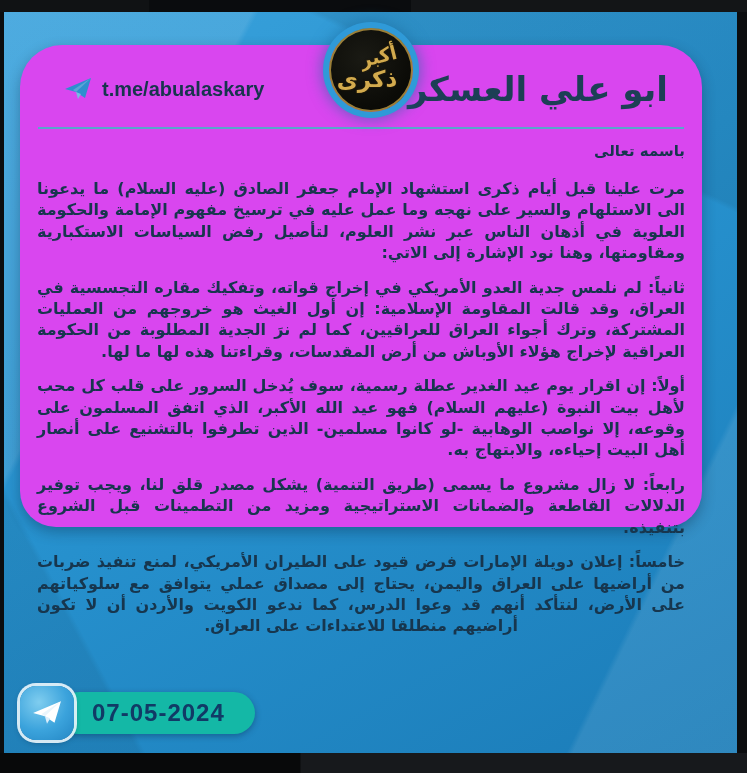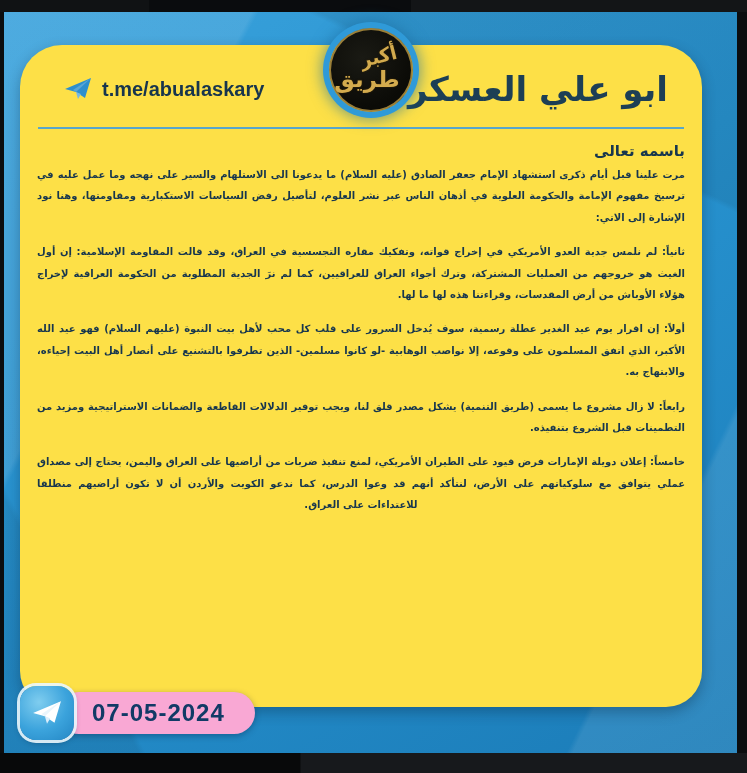--- a/index.html
+++ b/index.html
@@ -19,22 +19,22 @@
   }
   .top-strip{
     position:absolute;left:0;top:0;width:747px;height:12px;
     background:linear-gradient(90deg,#101214 0 20%,#0a0c0e 20% 55%,#131517 55% 100%);
   }
   .bottom-strip{
     position:absolute;left:0;top:753px;width:747px;height:20px;
     background:linear-gradient(90deg,#08090a 0,#08090a 300px,#17191c 301px,#17191c 100%);
   }
   .card{
-    position:absolute;left:20px;top:45px;width:682px;height:662px;
-    background:#fde047;border-radius:42px 42px 36px 36px;
+    position:absolute;left:20px;top:45px;width:682px;height:482px;
+    background:#d946ef;border-radius:42px 42px 36px 36px;
     box-shadow:0 5px 14px rgba(0,20,40,.30);
   }
   .header-row{
     position:relative;height:82px;
     display:flex;align-items:center;justify-content:space-between;
     padding:6px 34px 0 44px;box-sizing:border-box;
   }
   .tg-link{
     display:flex;align-items:center;gap:10px;cursor:pointer;
     color:#17354d;font-size:20px;font-weight:bold;
@@ -63,55 +63,55 @@
   .emblem .cal-bottom{
     color:#d3ab4e;font-size:23px;font-weight:bold;line-height:24px;
     transform:translateX(-4px);
     text-shadow:0 0 2px rgba(90,60,0,.6);
   }
   .body-text{
     padding:12px 17px 0 17px;direction:rtl;
     color:#17364e;
   }
   .basmala{
-    font-size:15px;font-weight:bold;line-height:21px;margin-bottom:2px;text-align:right;
+    font-size:15px;font-weight:bold;line-height:21px;margin-bottom:16px;text-align:right;
   }
   .para{
-    font-size:10px;font-weight:bold;line-height:21.4px;
+    font-size:16px;font-weight:bold;line-height:21.4px;
     text-align:justify;text-align-last:right;
     margin-bottom:13px;
   }
   .para.center-last{text-align-last:center;}
   .footer-row{
     position:absolute;left:20px;top:684px;height:58px;display:flex;align-items:center;z-index:3;
   }
   .tg-app-icon{
     width:54px;height:54px;border-radius:16px;z-index:2;flex:0 0 auto;
     background:radial-gradient(circle at 35% 30%, #7fcdef 0%, #3ba3dc 55%, #2386c4 100%);
     box-shadow:0 0 0 3px rgba(235,247,253,.9), 0 2px 6px rgba(0,30,60,.45);
     display:flex;align-items:center;justify-content:center;
   }
   .date-pill{
-    margin-left:-16px;background:#f9a8d4;border-radius:21px;
+    margin-left:-16px;background:#14b8a6;border-radius:21px;
     padding:7px 30px 7px 34px;
     box-shadow:0 2px 6px rgba(0,30,60,.35);
     color:#113a66;font-size:24px;font-weight:bold;letter-spacing:1px;
     font-family:"Liberation Sans","DejaVu Sans",sans-serif;
   }
 </style>
 </head>
 <body>
 
 <div class="top-strip"></div>
 <div class="bg-blue"></div>
 <div class="bottom-strip"></div>
 
 <div class="emblem">
   <span class="cal-top">أكبر</span>
-  <span class="cal-bottom">طريق</span>
+  <span class="cal-bottom">ذكرى</span>
 </div>
 
 <div class="card">
 
   <div class="header-row">
     <div class="tg-link">
       <span>
         <svg width="28" height="24" viewBox="0 0 28 24">
           <polygon points="1,12 27,1 21,21 12,15" fill="#2e8fce"></polygon>
           <polygon points="12,15 14,22 17,17" fill="#79b9e0"></polygon>

